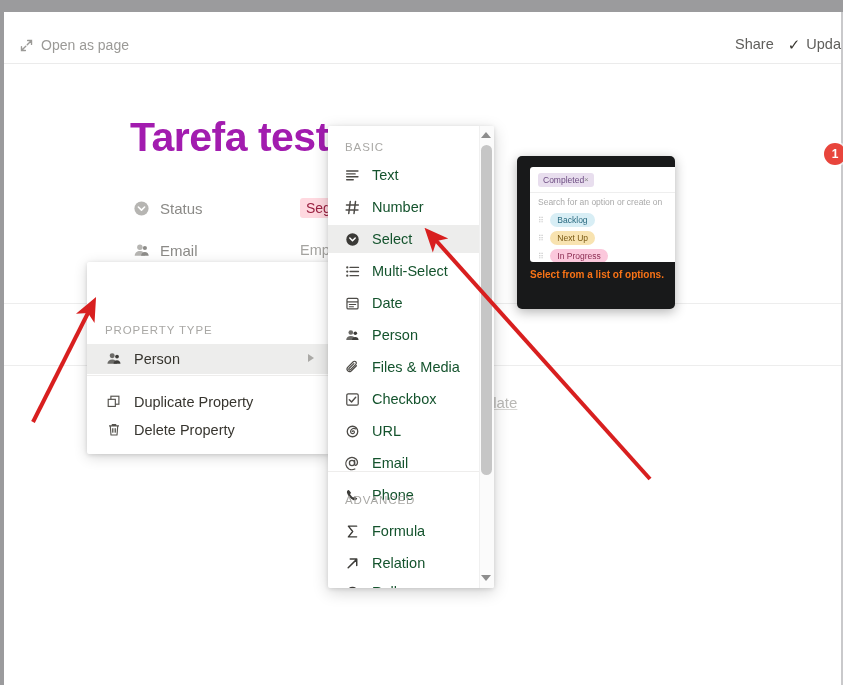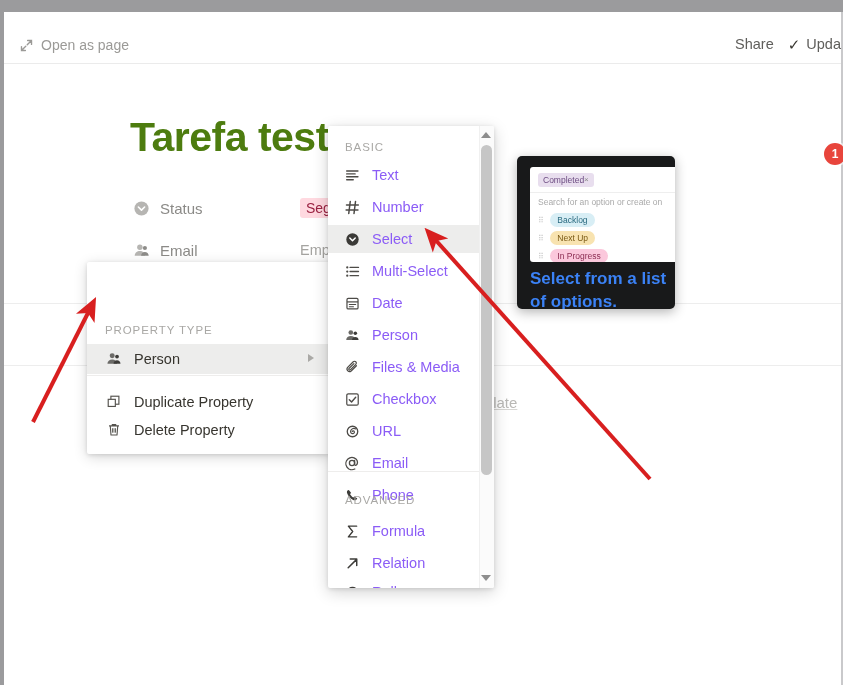--- a/index.html
+++ b/index.html
@@ -63,21 +63,21 @@
 
   
   .page-body {
     position: absolute; left: 4px; top: 64px;
     width: 837px; height: 621px;
     background: #ffffff;
   }
   .page-title {
     position: absolute; left: 126px; top: 50px;
     font-size: 41px; font-weight: bold;
-    color: #4d7c0f; letter-spacing: -0.5px;
+    color: #a21caf; letter-spacing: -0.5px;
     white-space: nowrap;
     text-align: center;
   }
 
   .prop-row {
     position: absolute; left: 128px;
     display: flex; align-items: center;
     height: 28px;
   }
   .prop-row.r1 { top: 130px; }
@@ -185,21 +185,21 @@
     border-radius: 2px;
     overflow: hidden;
   }
   .type-menu .section-caption { left: 17px; }
   .cap-basic    { top: 15px; }
   .cap-advanced { top: 368px; }
   .type-list { position: absolute; left: 0; top: 0; width: 186px; }
   .type-item {
     position: absolute; left: 0; width: 186px; height: 28px;
     display: flex; align-items: center;
-    font-size: 14.5px; color: #8b5cf6;
+    font-size: 14.5px; color: #14532d;
     cursor: pointer;
   }
   .type-item.sel { background: #ededec; }
   .type-item .ti {
     width: 20px; margin-left: 14px; margin-right: 10px;
     display: flex; align-items: center; justify-content: center;
     color: #4d4b47; font-size: 14px;
   }
   .menu-sep {
     position: absolute; left: 0; top: 345px;
@@ -274,21 +274,21 @@
   }
   .tip-opt .grip { color: #c9c9c9; font-size: 8px; letter-spacing: 0.5px; }
   .tip-opt .pill {
     font-size: 8.5px; border-radius: 7px; padding: 2px 7px;
     white-space: nowrap;
   }
   .o1 { top: 46px; } .o2 { top: 64px; } .o3 { top: 82px; }
   .tip-caption {
     position: absolute; left: 13px; top: 112px;
     width: 138px;
-    color: #3b82f6; font-size: 17px;
+    color: #f97316; font-size: 10px;
     font-weight: bold; line-height: 1.35;
   }
 
   
   .arrows {
     position: absolute; left: 0; top: 0;
     width: 843px; height: 685px;
     pointer-events: none;
   }
 </style>

